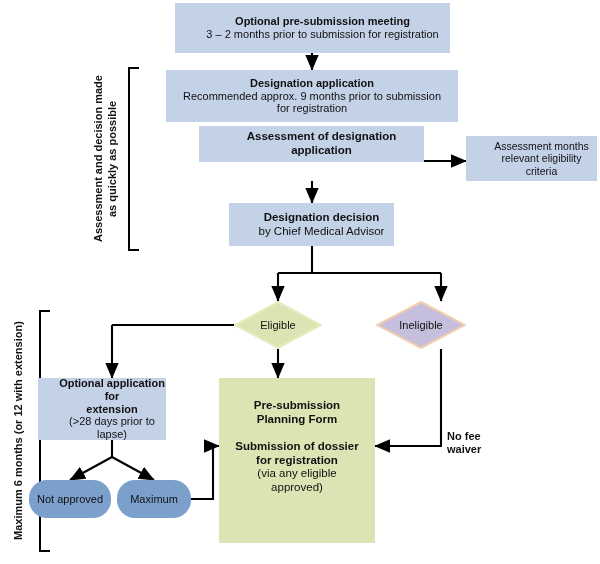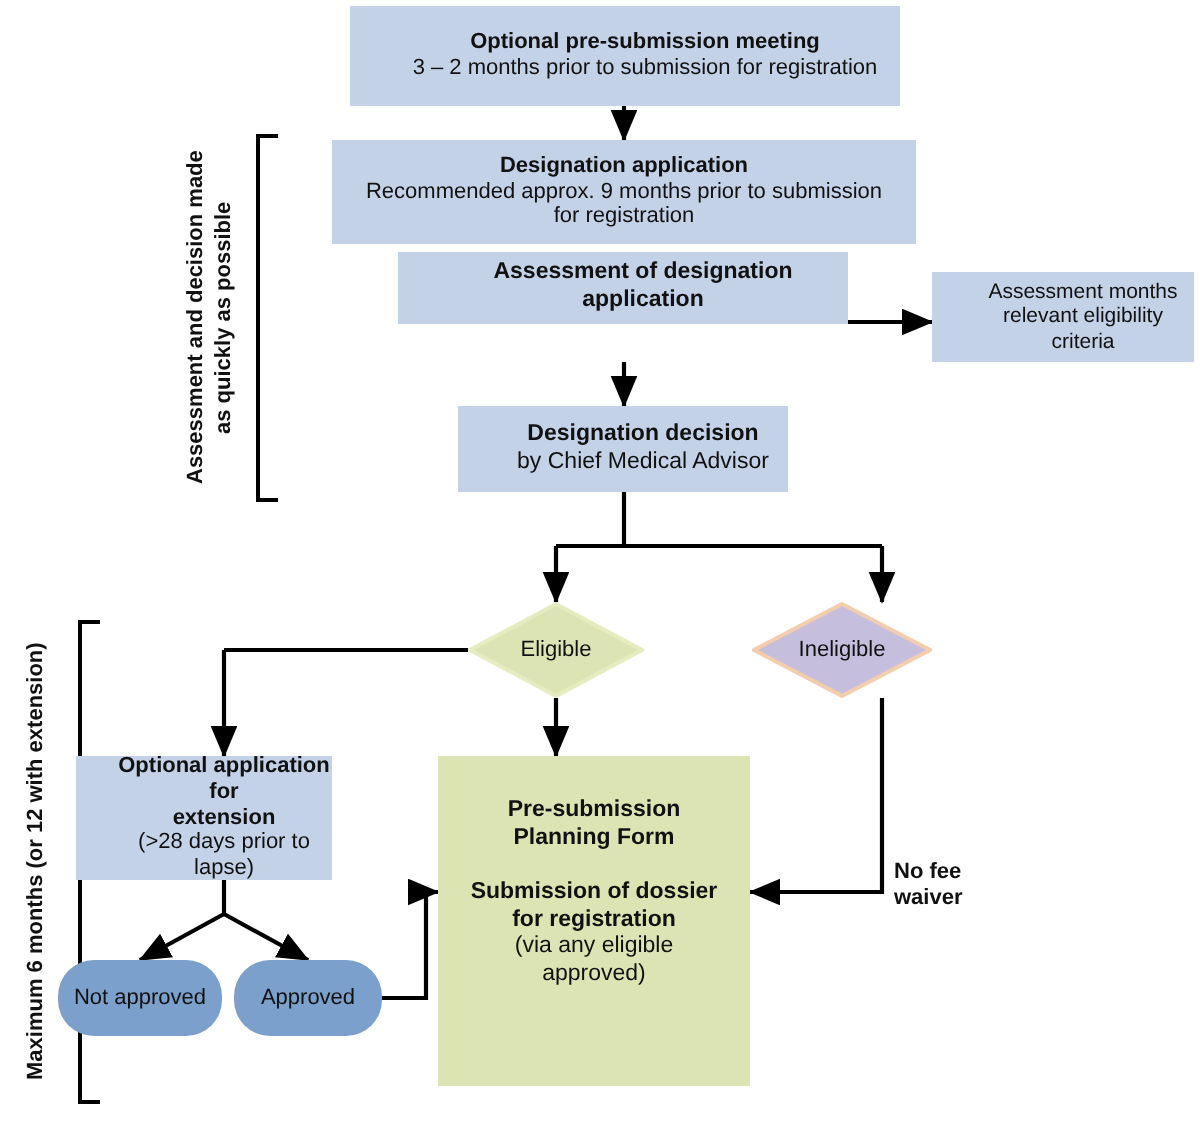--- a/index.html
+++ b/index.html
@@ -184,21 +184,21 @@
     <span class="ttl">Optional application for</span>
     <span class="ttl">extension</span>
     <span class="sub">(&gt;28 days prior to lapse)</span>
   </div>
 
   <div class="node box-blue-dark" style="left:29px; top:480px; width:82px; height:38px; font-size:11px;">
     <span class="sub">Not approved</span>
   </div>
 
   <div class="node box-blue-dark" style="left:117px; top:480px; width:74px; height:38px; font-size:11px;">
-    <span class="sub">Approved</span>
+    <span class="sub">Maximum</span>
   </div>
 
   <div class="node box-green" style="left:219px; top:378px; width:156px; height:165px; font-size:11.5px; justify-content:flex-start; padding-top:21px;">
     <span class="ttl">Pre-submission</span>
     <span class="ttl">Planning Form</span>
     <span style="height:14px;"></span>
     <span class="ttl">Submission of dossier</span>
     <span class="ttl">for registration</span>
     <span class="sub">(via any eligible</span>
     <span class="sub">approved)</span>

